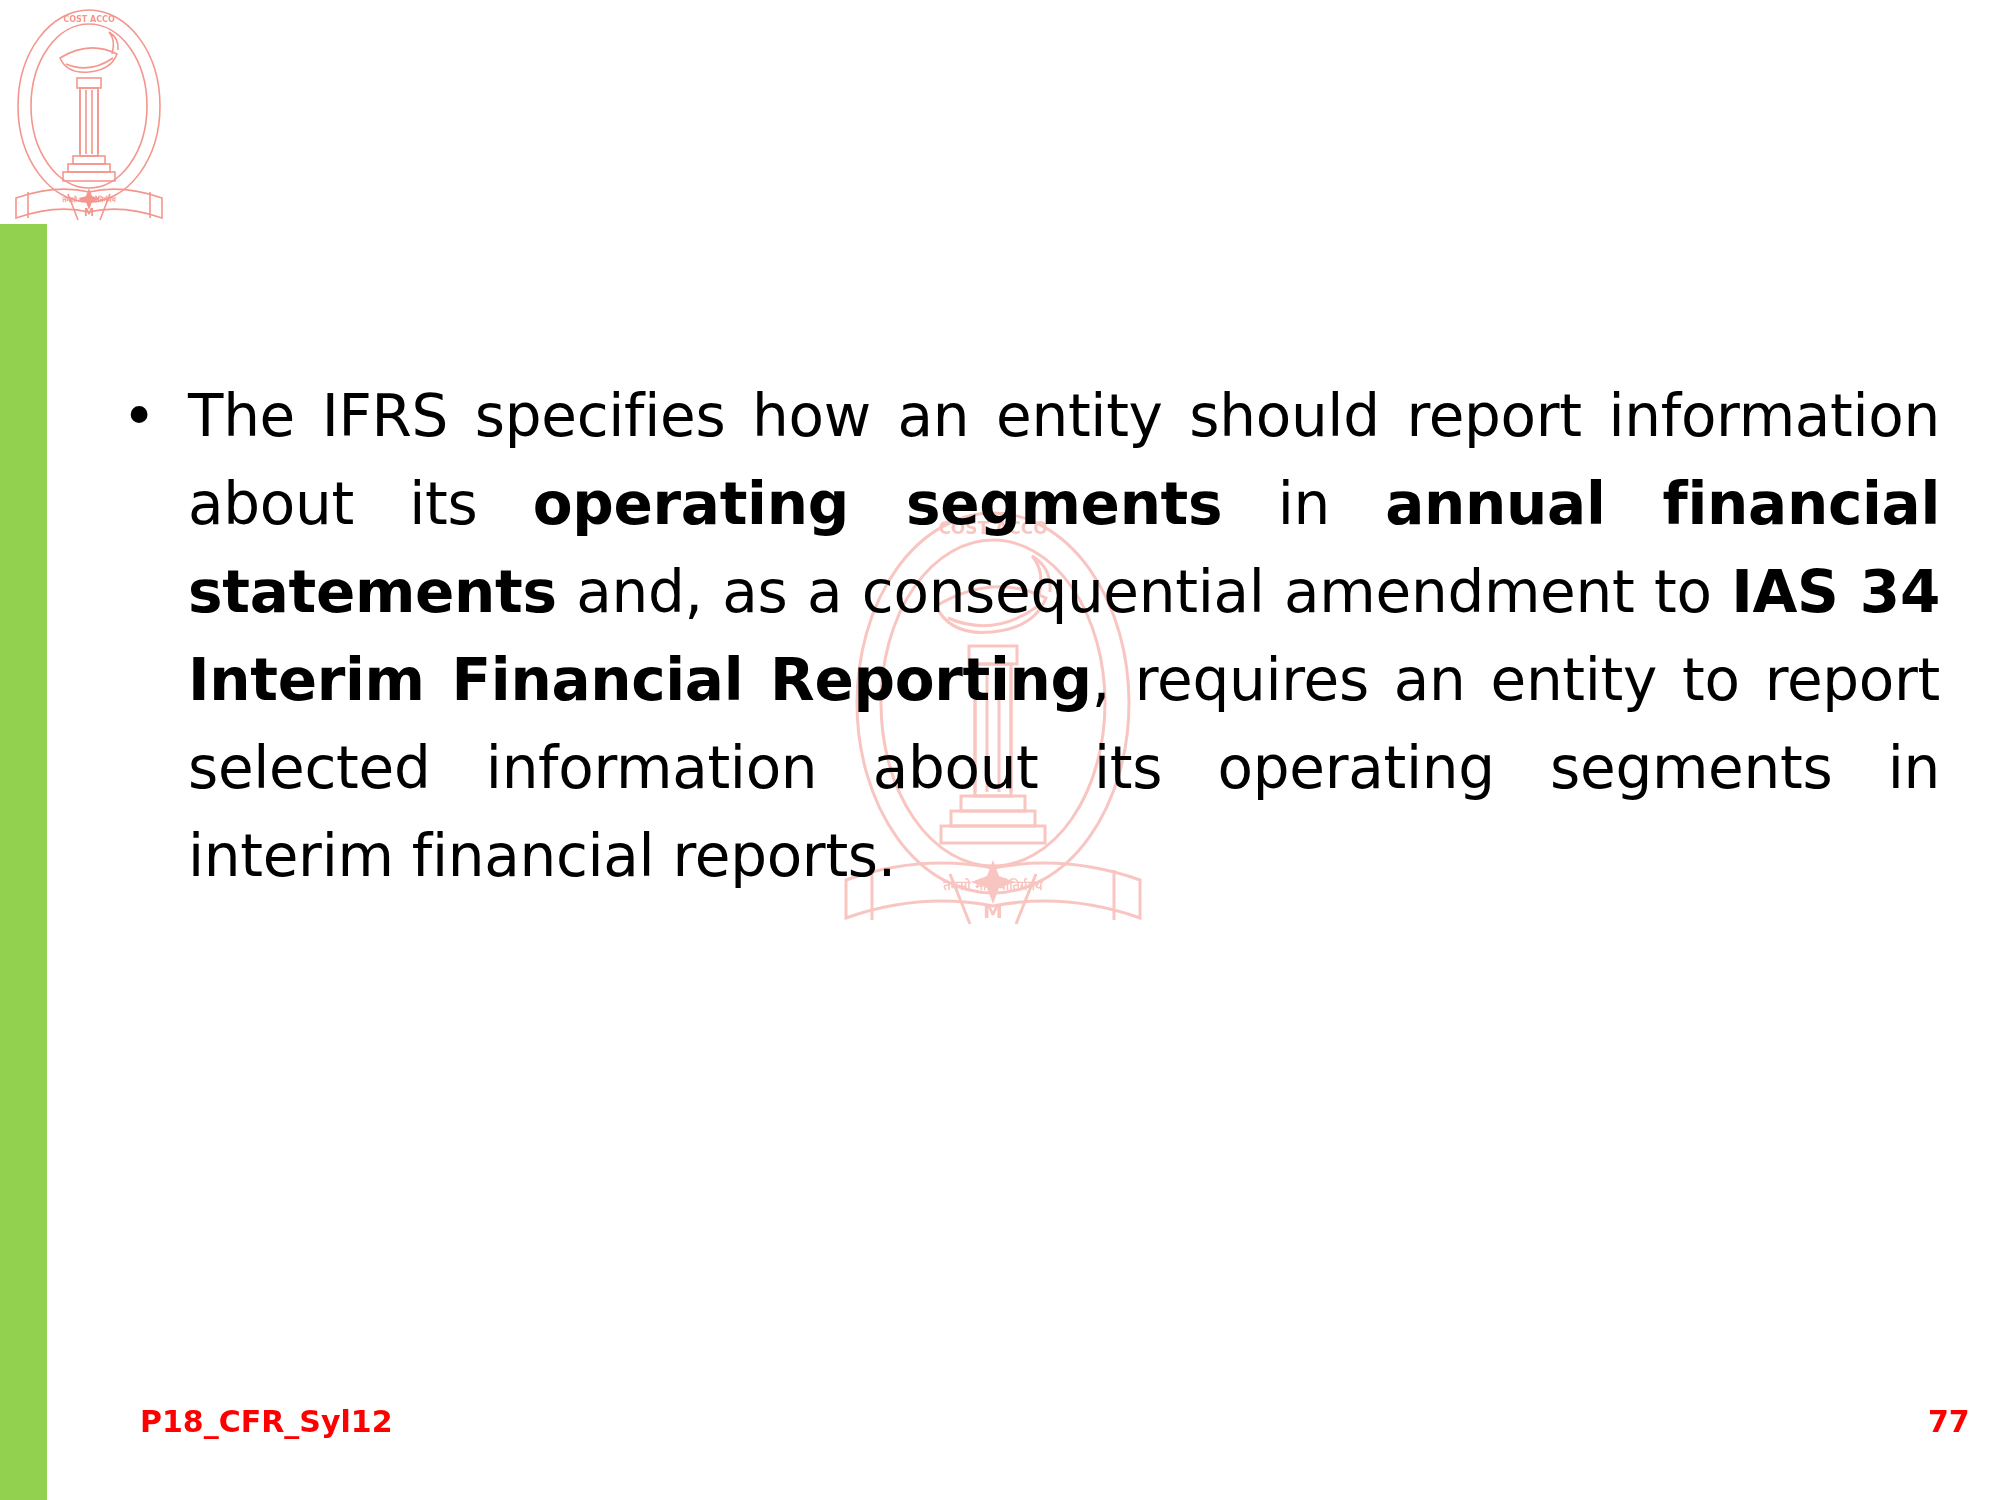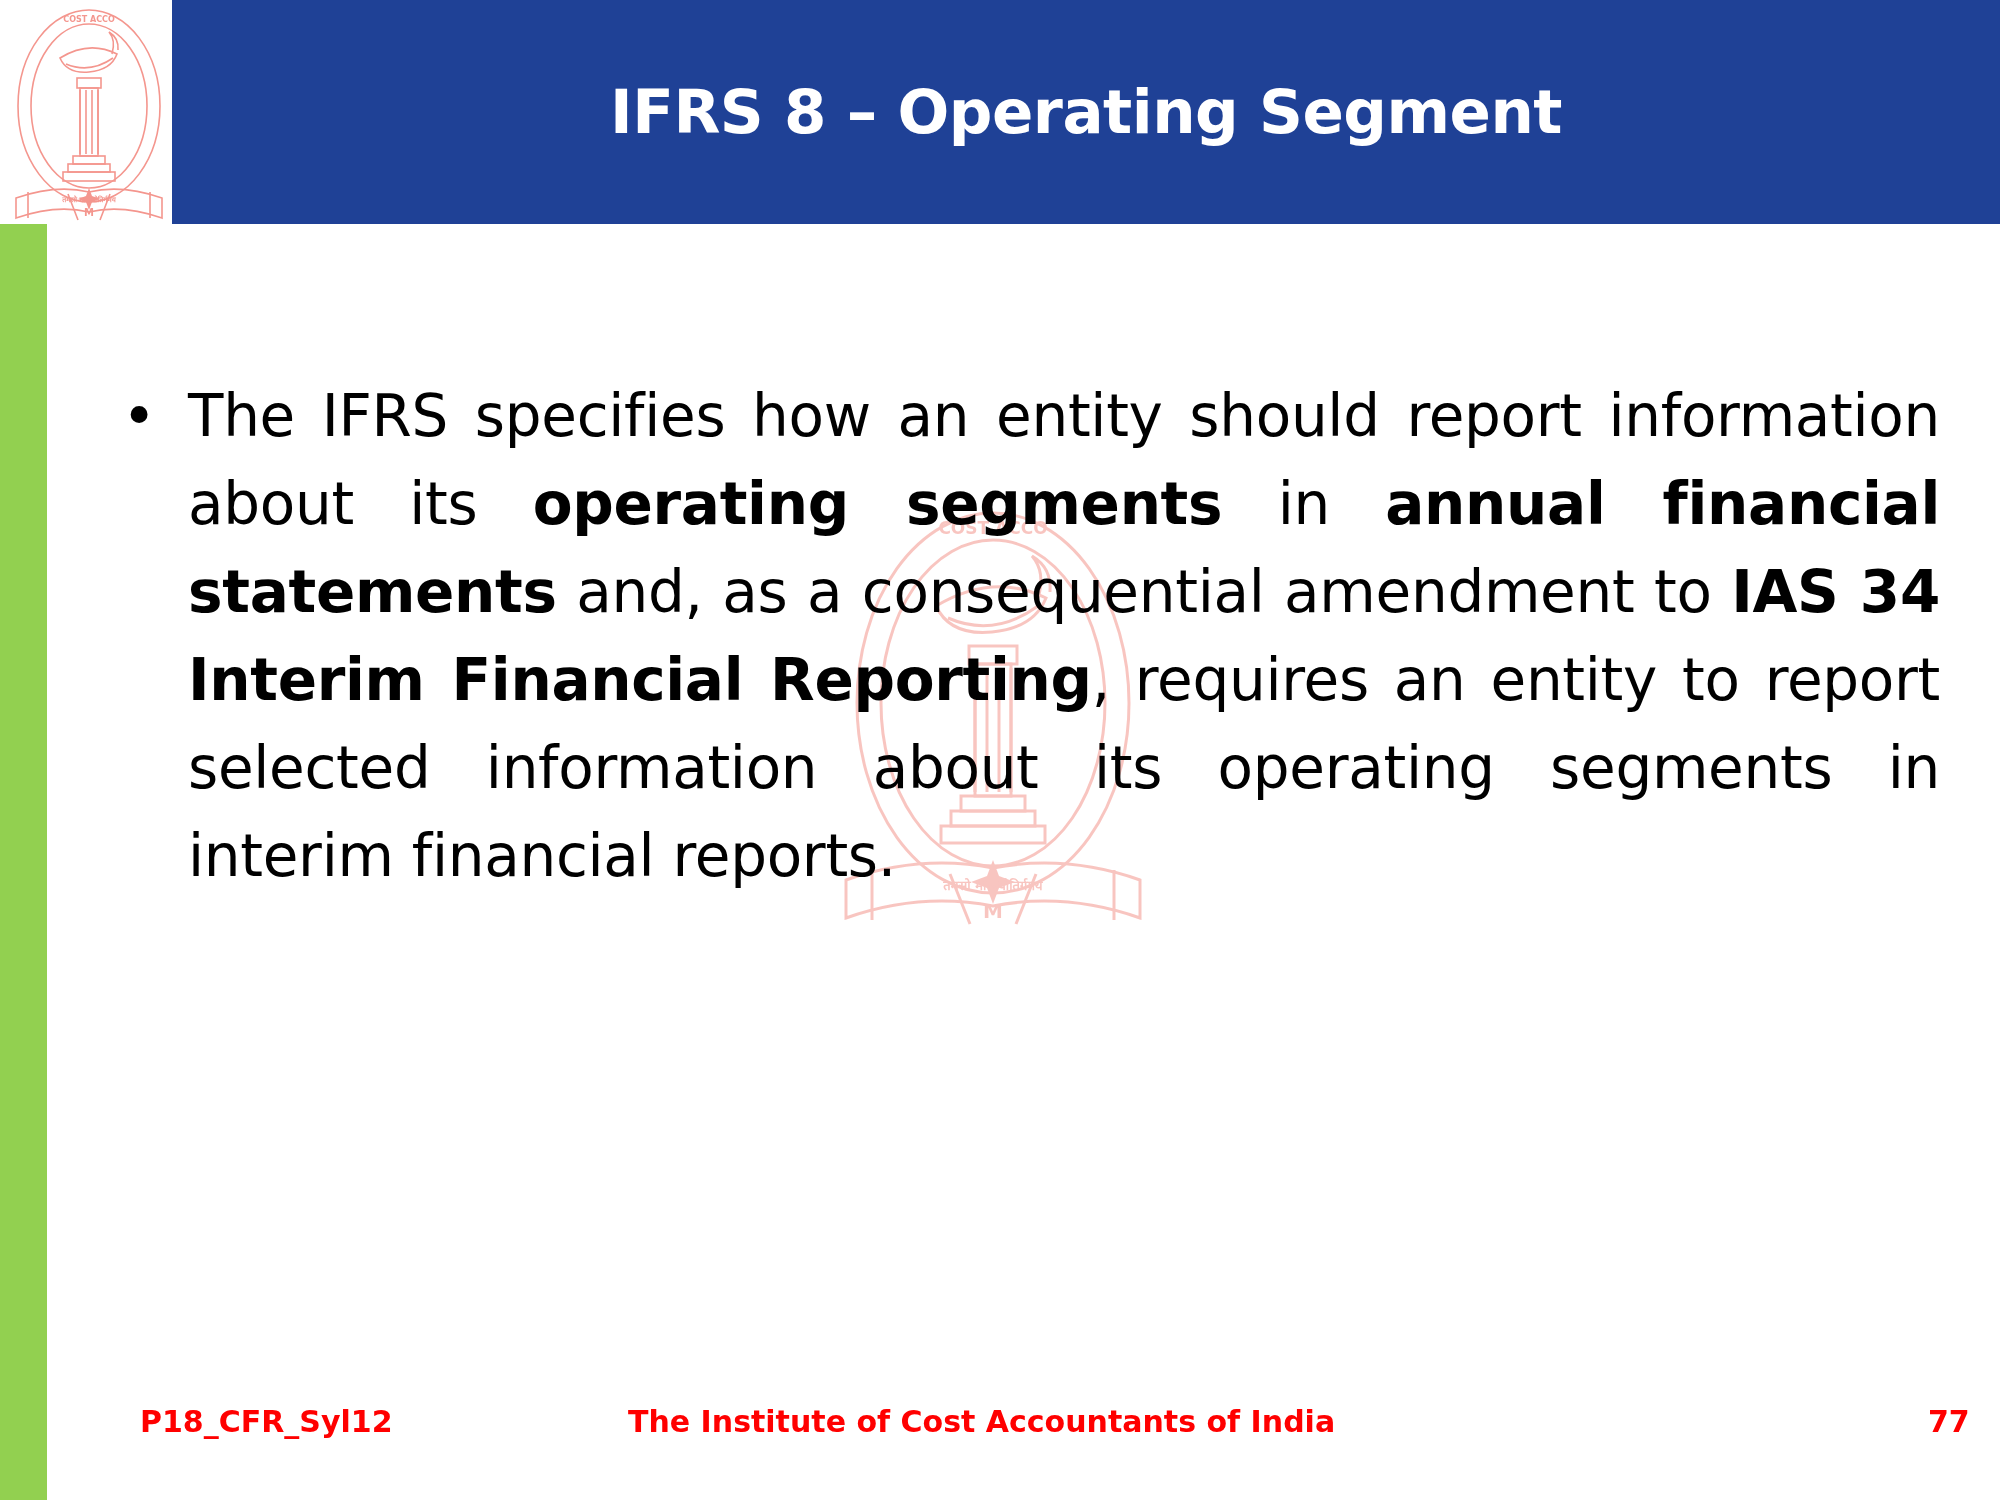--- a/index.html
+++ b/index.html
@@ -131,23 +131,20 @@
   #footer-center{ left: 628px;  top: 0; }
   #footer-right { left: 1928px; top: 0; }
 </style>
 </head>
 <body>
 
 <div id="slide">
 
   <div id="green-bar"></div>
 
-  <div id="title-banner">
-    <div id="title-text">IFRS 8 – Operating Segment</div>
-  </div>
 
   <div id="corner-logo">
     <svg viewBox="0 0 162 222" width="162" height="222" xmlns="http://www.w3.org/2000/svg">
       <g fill="none" stroke="#F4968E" stroke-width="1.6">
         <ellipse cx="81" cy="104" rx="71" ry="96"></ellipse>
         <ellipse cx="81" cy="104" rx="58" ry="82"></ellipse>
 
         <path d="M52 56 q29 -18 57 -4 q-6 16 -28 18 q-22 2 -29 -14 z"></path>
         <path d="M58 62 q24 10 47 -6"></path>
 
@@ -218,17 +215,16 @@
     <div class="bullet-row">
       <div class="bullet-mark">•</div>
       <div class="bullet-body">
         <div class="para" id="para-target"><span>The IFRS specifies how an entity should report information about its </span><b>operating segments</b><span> in </span><b>annual financial statements</b><span> and, as a consequential amendment to </span><b>IAS 34 Interim Financial Reporting</b><span>, requires an entity to report selected information about its operating segments in interim financial reports.</span></div>
       </div>
     </div>
   </div>
 
   <div id="footer">
     <div class="footer-text" id="footer-left">P18_CFR_Syl12</div>
-    <div class="footer-text" id="footer-center">The Institute of Cost Accountants of India</div>
     <div class="footer-text" id="footer-right">77</div>
   </div>
 
 </div>
 
 </body></html>

